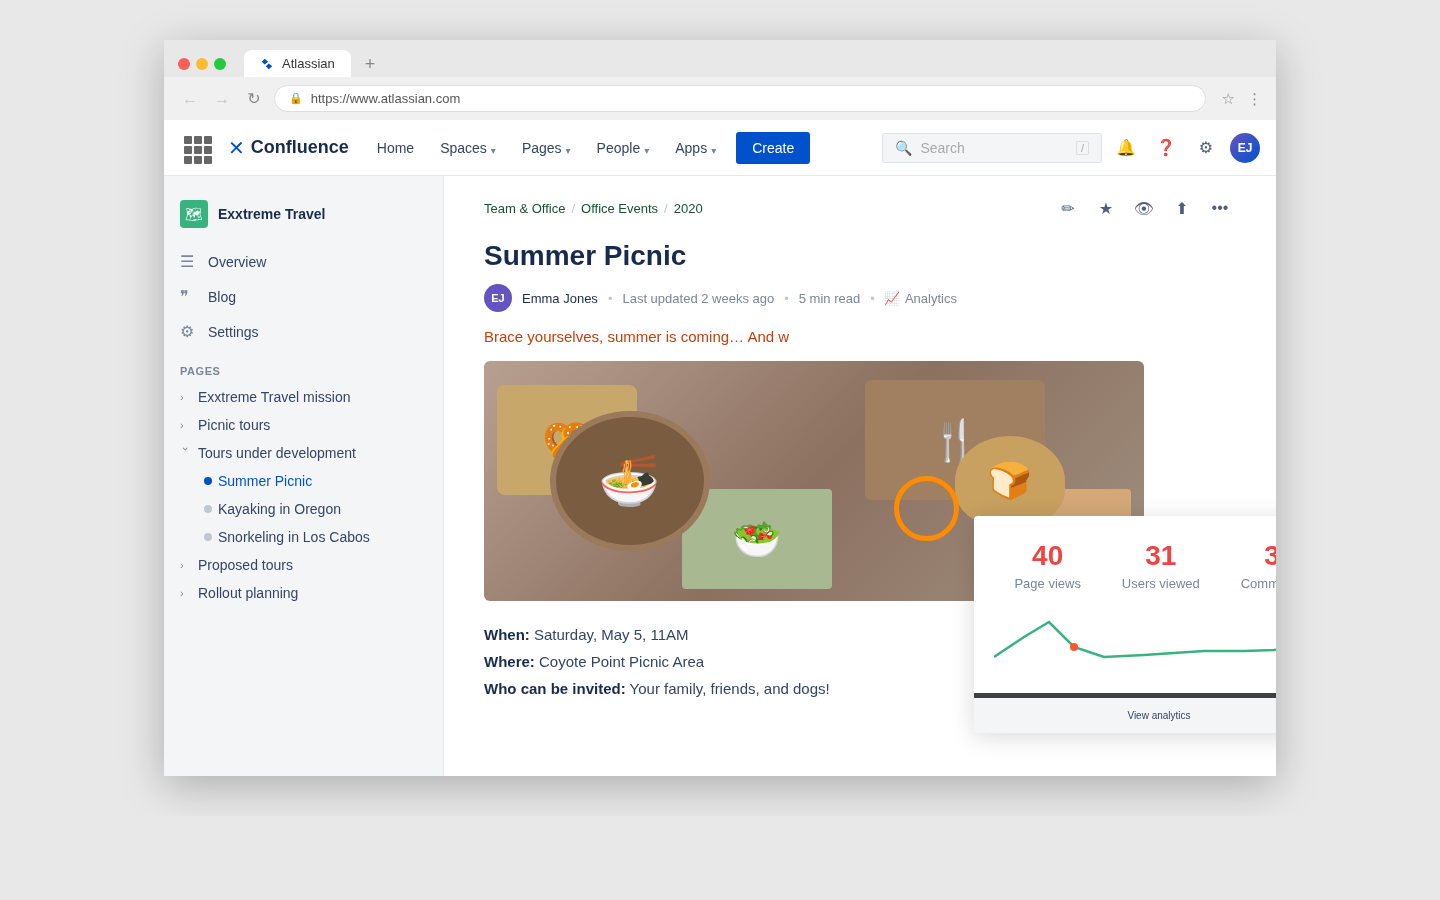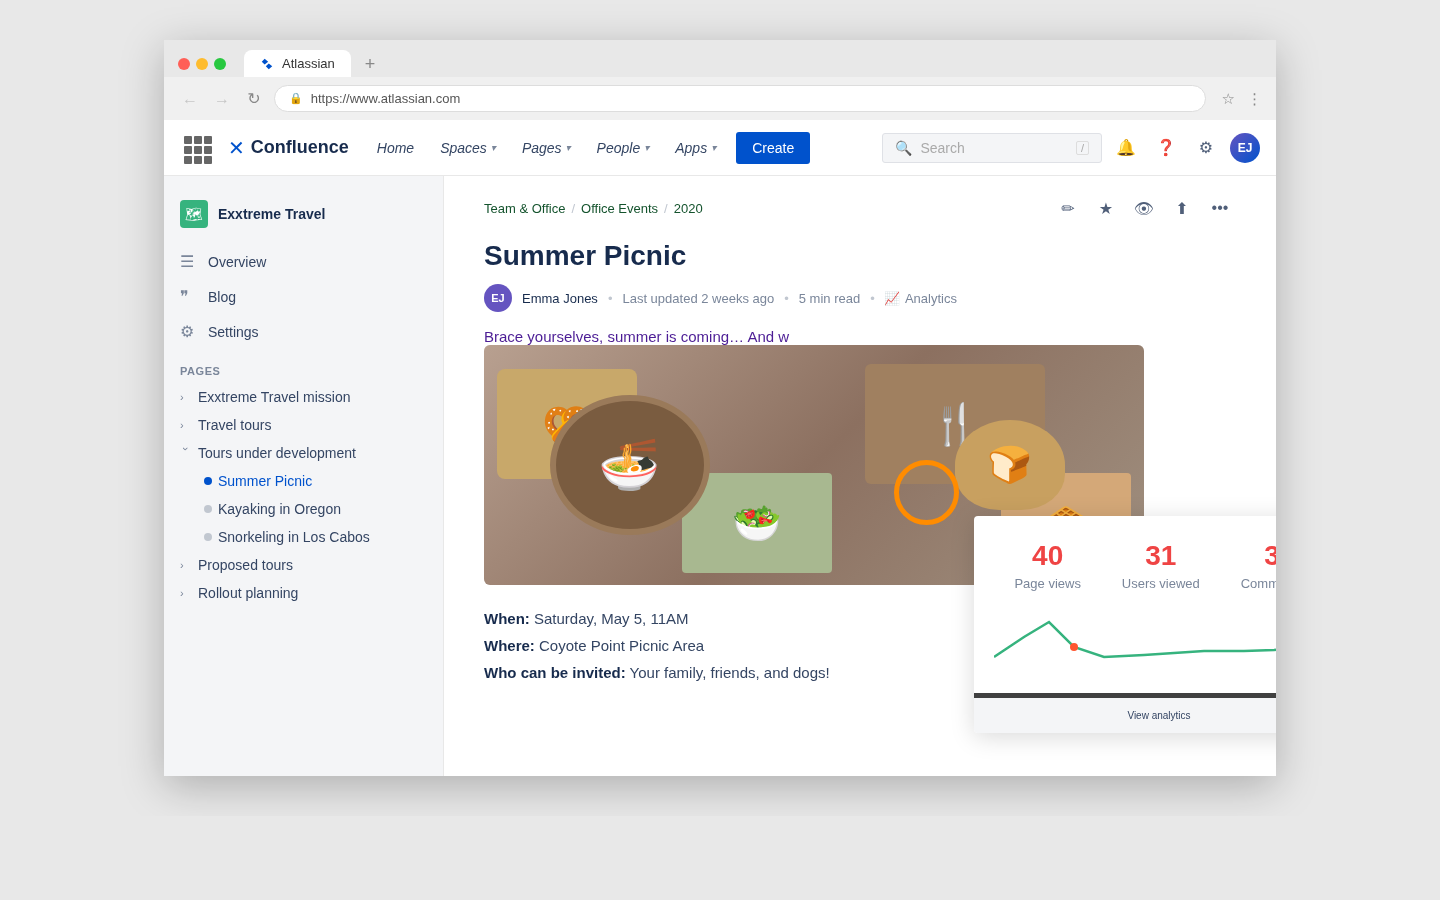--- a/index.html
+++ b/index.html
@@ -112,23 +112,22 @@
     .logo-icon { color: #0052cc; font-size: 20px; }
     .logo-text { font-size: 18px; font-weight: 600; color: #172b4d; }
     .topnav-menu { display: flex; align-items: center; gap: 2px; }
     .topnav-item {
       padding: 6px 12px;
       font-size: 14px;
       color: #344563;
       cursor: pointer;
       border-radius: 3px;
       display: flex;
-      align-items: center;
+      align-items: flex-end;
       gap: 4px;
-      font-style: italic;
     }
     .chevron { font-size: 10px; color: #7a869a; }
     .btn-create {
       background: #0052cc;
       color: white;
       border: none;
       border-radius: 3px;
       padding: 8px 16px;
       font-size: 14px;
       font-weight: 500;
@@ -297,21 +296,21 @@
     .analytics-link {
       display: flex;
       align-items: center;
       gap: 4px;
       color: #7a869a;
       cursor: pointer;
       text-decoration: none;
     }
 
     .page-body { padding: 0 40px; }
-    .page-intro { font-size: 15px; color: #4c1d95; }
+    .page-intro { font-size: 15px; color: #c2410c; margin-bottom: 16px; }
     .page-image {
       width: 100%;
       max-width: 660px;
       height: 240px;
       object-fit: cover;
       border-radius: 4px;
       background: #e8e8e8;
       overflow: hidden;
       position: relative;
     }
@@ -466,21 +465,21 @@
 
         <div class="sidebar-section-title">PAGES</div>
 
         <div class="pages-tree">
           <div class="tree-item">
             <span class="tree-chevron">›</span>
             <span>Exxtreme Travel mission</span>
           </div>
           <div class="tree-item">
             <span class="tree-chevron">›</span>
-            <span>Travel tours</span>
+            <span>Picnic tours</span>
           </div>
           <div class="tree-item">
             <span class="tree-chevron open">›</span>
             <span>Tours under development</span>
           </div>
           <div class="tree-item tree-item-indent1 active">
             <span class="tree-bullet active"></span>
             <span>Summer Picnic</span>
           </div>
           <div class="tree-item tree-item-indent1">

